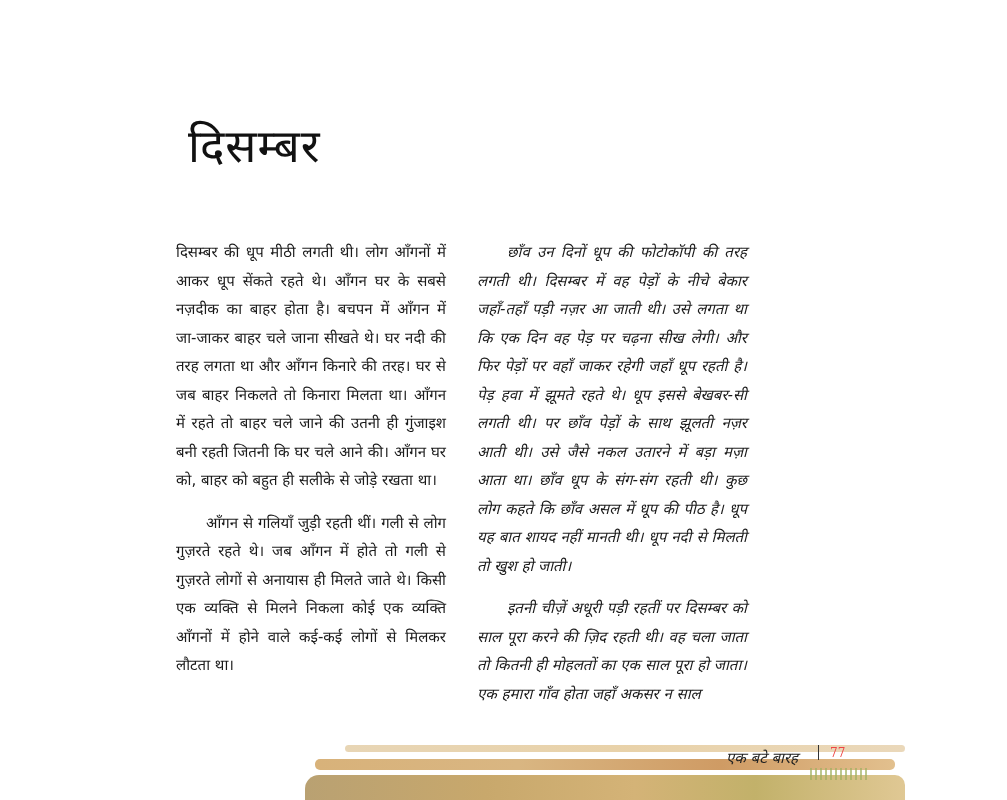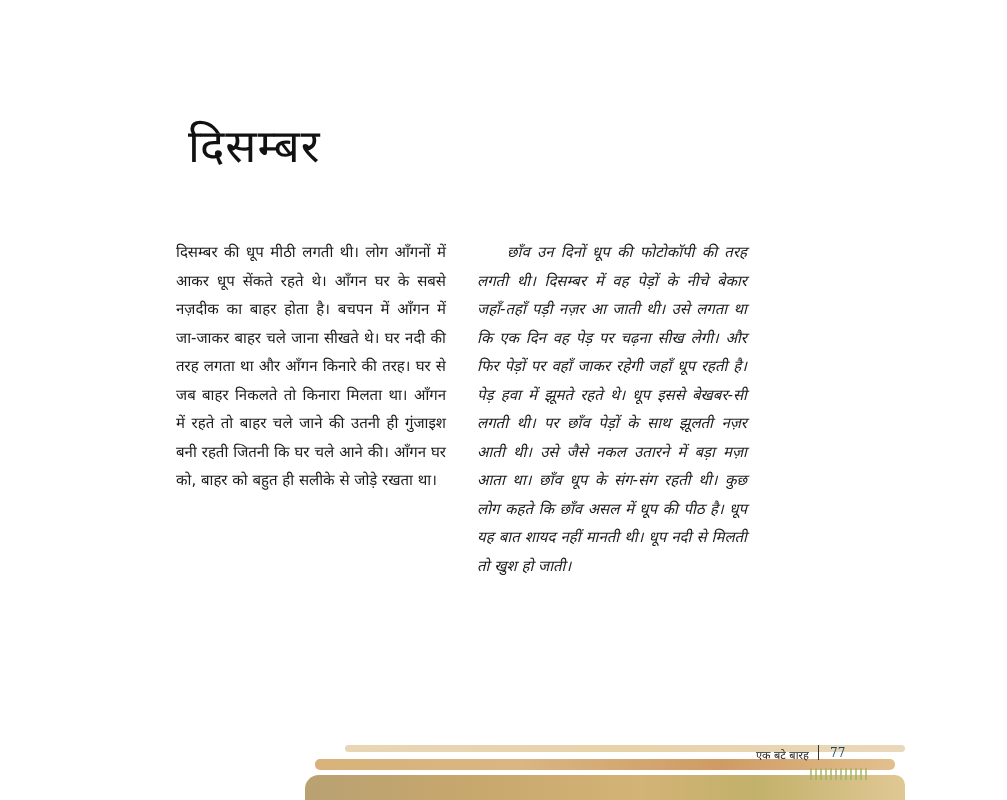--- a/index.html
+++ b/index.html
@@ -18,36 +18,38 @@
            background: linear-gradient(90deg, rgba(222,196,150,0.7), rgba(230,205,160,0.9), rgba(220,190,140,0.6));
            border-radius: 4px; }
   .band2 { position: absolute; left: 10px; top: 17px; width: 580px; height: 11px;
            background: linear-gradient(90deg, #d8b27a, #d9b682 35%, #cf9b64 70%, #e2c08e);
            border-radius: 5px; }
   .band3 { position: absolute; left: 0; top: 33px; width: 600px; height: 30px;
            background: linear-gradient(90deg, #b9a172 0%, #c8a86c 30%, #d4b377 55%, #c2b16a 75%, #e0c894 100%);
            border-radius: 14px 10px 0 0; }
   .grass { position: absolute; left: 505px; top: 26px; width: 60px; height: 12px;
            background: repeating-linear-gradient(90deg, #9fb060 0 2px, transparent 2px 5px); opacity: 0.7; }
-  .footer-text { position: absolute; left: 756px; top: 747px; font-size: 11px; color: #222; }
+  .footer-text { position: absolute; left: 726px; top: 747px; font-size: 15px; color: #222; font-style: italic; }
   .footer-sep { position: absolute; left: 818px; top: 745px; width: 1px; height: 15px; background: #333; }
   .footer-page { position: absolute; left: 830px; top: 746px; font-family: "DejaVu Serif", serif;
-                 font-size: 12px; color: #0c4a6e; }
+                 font-size: 12px; color: #ef4444; }
 </style>
 </head>
 <body>
 
 <div class="title">दिसम्बर</div>
 
 <div class="col left">
   <p>दिसम्बर की धूप मीठी लगती थी। लोग आँगनों में आकर धूप सेंकते रहते थे। आँगन घर के सबसे नज़दीक का बाहर होता है। बचपन में आँगन में जा-जाकर बाहर चले जाना सीखते थे। घर नदी की तरह लगता था और आँगन किनारे की तरह। घर से जब बाहर निकलते तो किनारा मिलता था। आँगन में रहते तो बाहर चले जाने की उतनी ही गुंजाइश बनी रहती जितनी कि घर चले आने की। आँगन घर को, बाहर को बहुत ही सलीके से जोड़े रखता था।</p>
+  <p class="indent">आँगन से गलियाँ जुड़ी रहती थीं। गली से लोग गुज़रते रहते थे। जब आँगन में होते तो गली से गुज़रते लोगों से अनायास ही मिलते जाते थे। किसी एक व्यक्ति से मिलने निकला कोई एक व्यक्ति आँगनों में होने वाले कई-कई लोगों से मिलकर लौटता था।</p>
 </div>
 
 <div class="col right">
   <p class="indent">छाँव उन दिनों धूप की फोटोकॉपी की तरह लगती थी। दिसम्बर में वह पेड़ों के नीचे बेकार जहाँ-तहाँ पड़ी नज़र आ जाती थी। उसे लगता था कि एक दिन वह पेड़ पर चढ़ना सीख लेगी। और फिर पेड़ों पर वहाँ जाकर रहेगी जहाँ धूप रहती है। पेड़ हवा में झूमते रहते थे। धूप इससे बेखबर-सी लगती थी। पर छाँव पेड़ों के साथ झूलती नज़र आती थी। उसे जैसे नकल उतारने में बड़ा मज़ा आता था। छाँव धूप के संग-संग रहती थी। कुछ लोग कहते कि छाँव असल में धूप की पीठ है। धूप यह बात शायद नहीं मानती थी। धूप नदी से मिलती तो खुश हो जाती।</p>
+  <p class="indent">इतनी चीज़ें अधूरी पड़ी रहतीं पर दिसम्बर को साल पूरा करने की ज़िद रहती थी। वह चला जाता तो कितनी ही मोहलतों का एक साल पूरा हो जाता। एक हमारा गाँव होता जहाँ अकसर न साल</p>
 </div>
 
 <div class="footer-band">
   <div class="band1"></div>
   <div class="band2"></div>
   <div class="band3"></div>
   <div class="grass"></div>
 </div>
 <div class="footer-text">एक बटे बारह</div>
 <div class="footer-sep"></div>

